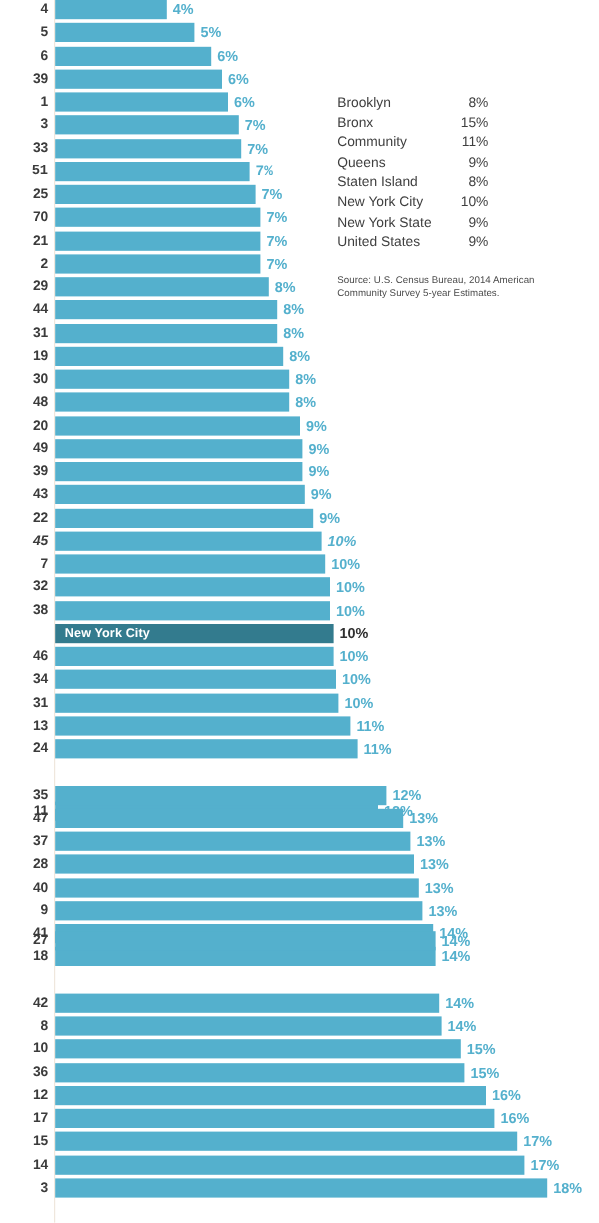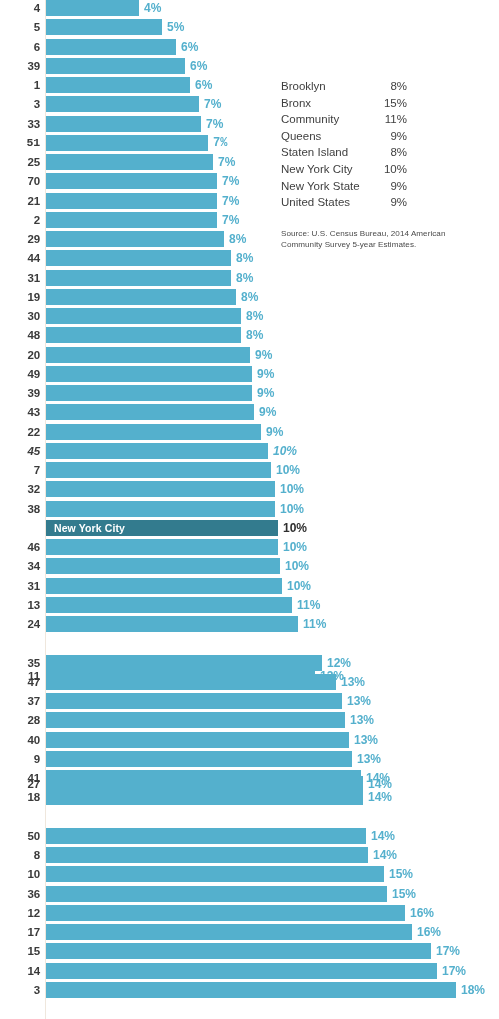--- a/index.html
+++ b/index.html
@@ -453,21 +453,21 @@
           <div class="bar-value" style="left: 368px;">14%</div>
         </div>
         <div class="row" style="top: 776px; position: absolute;">
           <div class="row-label">27</div>
           <div class="bar-wrap" style="width: 317px;">
             <div class="bar" style="width: 317px;"></div>
           </div>
           <div class="bar-value" style="left: 368px;">14%</div>
         </div>
         <div class="row" style="top: 827.75px; position: absolute;">
-          <div class="row-label">50</div>
+          <div class="row-label">42</div>
           <div class="bar-wrap" style="width: 320px;">
             <div class="bar" style="width: 320px;"></div>
           </div>
           <div class="bar-value" style="left: 371px;">14%</div>
         </div>
         <div class="row" style="top: 847px; position: absolute;">
           <div class="row-label">8</div>
           <div class="bar-wrap" style="width: 322px;">
             <div class="bar" style="width: 322px;"></div>
           </div>

